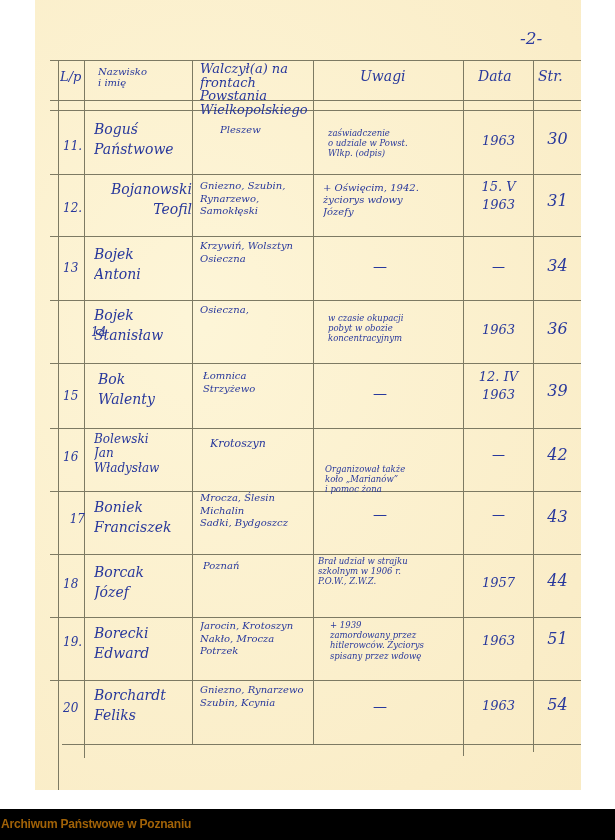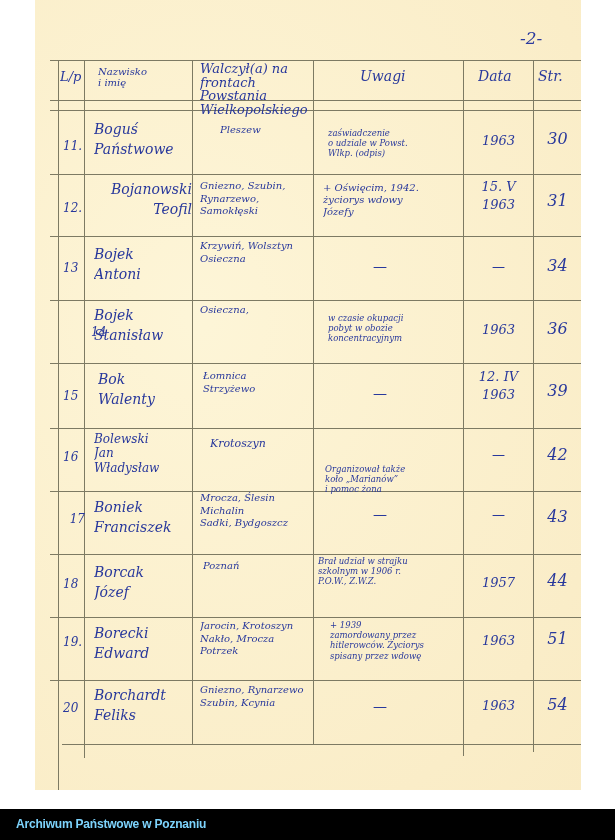--- a/index.html
+++ b/index.html
@@ -31,22 +31,22 @@
   .name { font-size: 14px; line-height: 1.4; }
   .place { font-size: 10px; line-height: 1.25; }
   .remark { font-size: 8.5px; line-height: 1.2; }
   .date { font-size: 13px; text-align: center; line-height: 1.4; }
   .page { font-size: 16px; text-align: center; }
   .footer {
     position: absolute; left: 0; top: 809px; width: 615px; height: 31px;
     background: #000000;
   }
   .footer-text {
-    position: absolute; left: 16px; top: 8px;
-    color: #7dd3fc; font-family: "Liberation Sans", sans-serif;
+    position: absolute; left: 1px; top: 8px;
+    color: #a16207; font-family: "Liberation Sans", sans-serif;
     font-size: 12px; font-weight: bold; letter-spacing: -0.2px;
   }
 </style>
 </head>
 <body>
 
 <div class="paper"></div>
 
 <div class="page-num">-2-</div>
 

